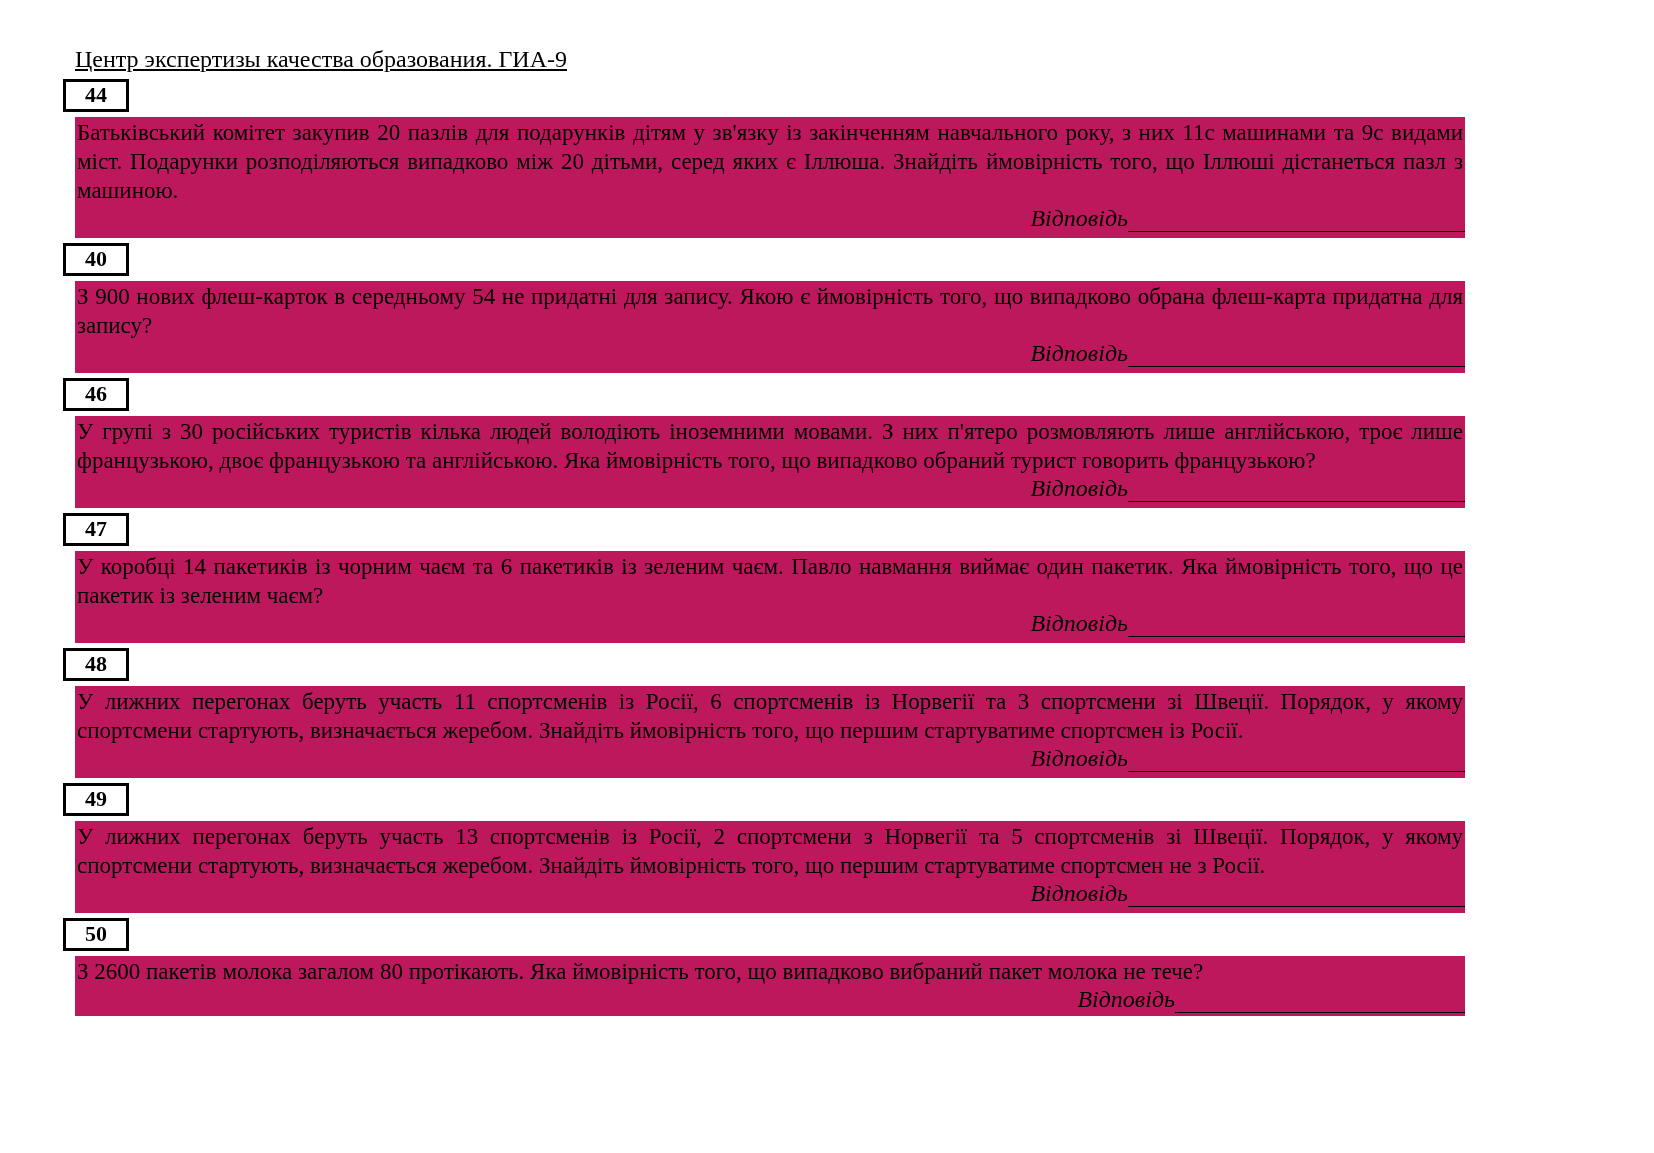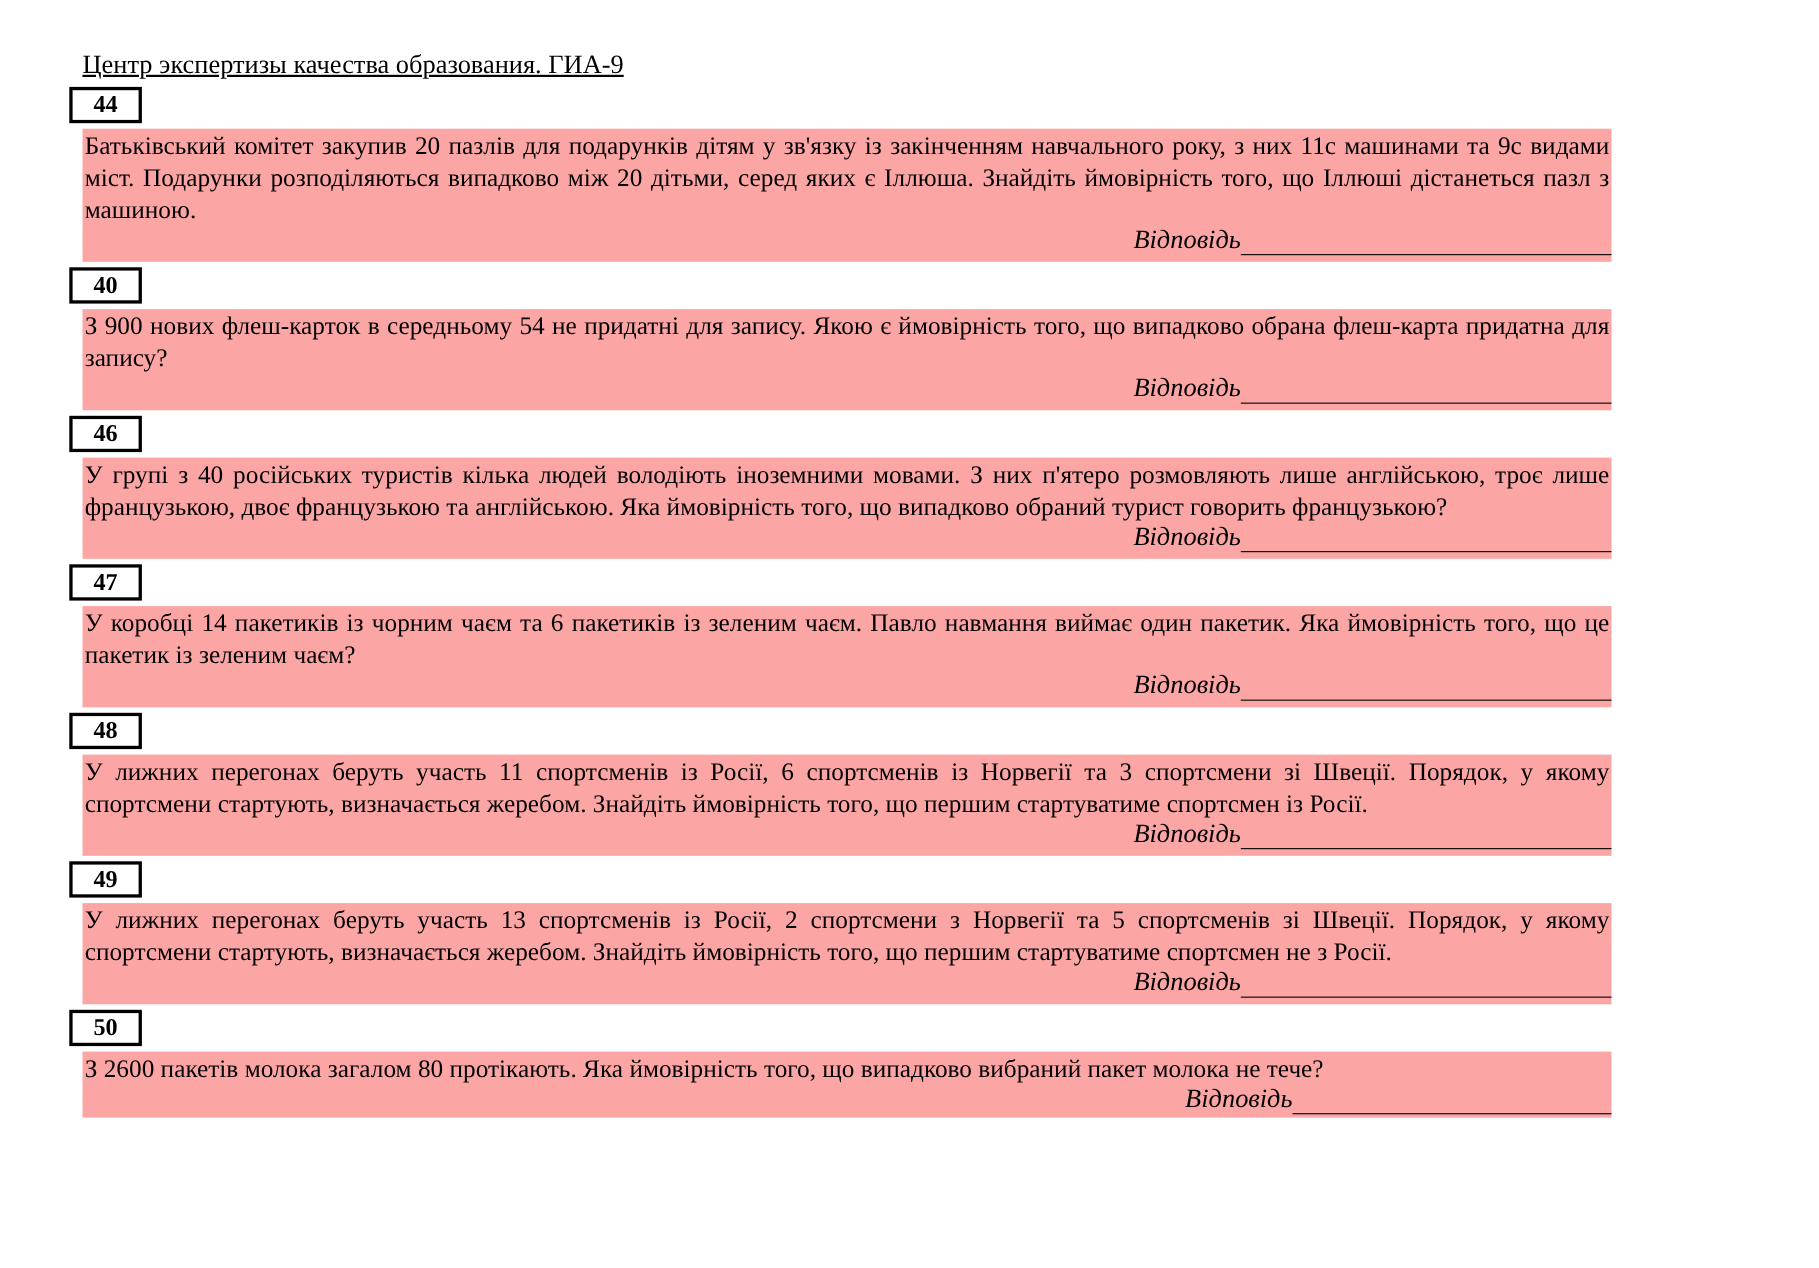--- a/index.html
+++ b/index.html
@@ -31,21 +31,21 @@
     height: 27px;
     border: 3px solid #000000;
     margin: 5px 0 5px -12px;
     display: flex;
     justify-content: center;
     font-weight: bold;
     font-size: 22px;
     background: #ffffff;
   }
   .problem-body {
-    background: #fca5a5;
+    background: #be185d;
   }
   .problem-text {
     font-size: 23px;
     line-height: 29px;
     text-align: justify;
     margin: 0;
     padding: 1px 2px 0 2px;
   }
   .problem-text .bold-part { font-weight: normal; }
   .answer-row {
@@ -101,21 +101,21 @@
           <span class="answer-line"></span>
       </div>
     </div>
   </div>
 
   <div class="problem">
     <div class="problem-box">
         <span>46</span>
       </div>
     <div class="problem-body">
-      <p class="problem-text"><span>У групі з 40 російських туристів кілька людей володіють іноземними мовами. З них п'ятеро розмовляють лише англійською, троє лише французькою, двоє французькою та англійською. Яка ймовірність того, що випадково обраний турист говорить французькою?</span><span class="bold-part"></span></p>
+      <p class="problem-text"><span>У групі з 30 російських туристів кілька людей володіють іноземними мовами. З них п'ятеро розмовляють лише англійською, троє лише французькою, двоє французькою та англійською. Яка ймовірність того, що випадково обраний турист говорить французькою?</span><span class="bold-part"></span></p>
       <div class="answer-row">
         <span class="answer-label">Відповідь</span>
           <span class="answer-line"></span>
       </div>
     </div>
   </div>
 
   <div class="problem">
     <div class="problem-box">
         <span>47</span>

